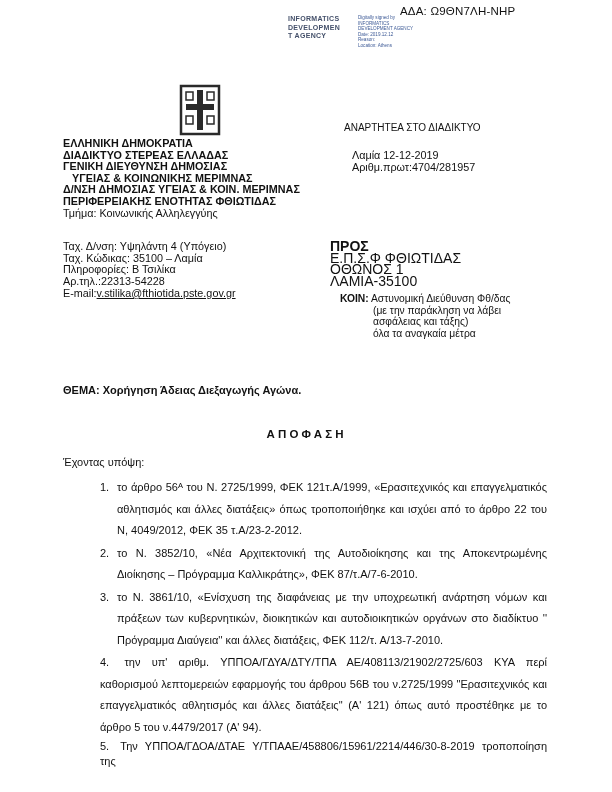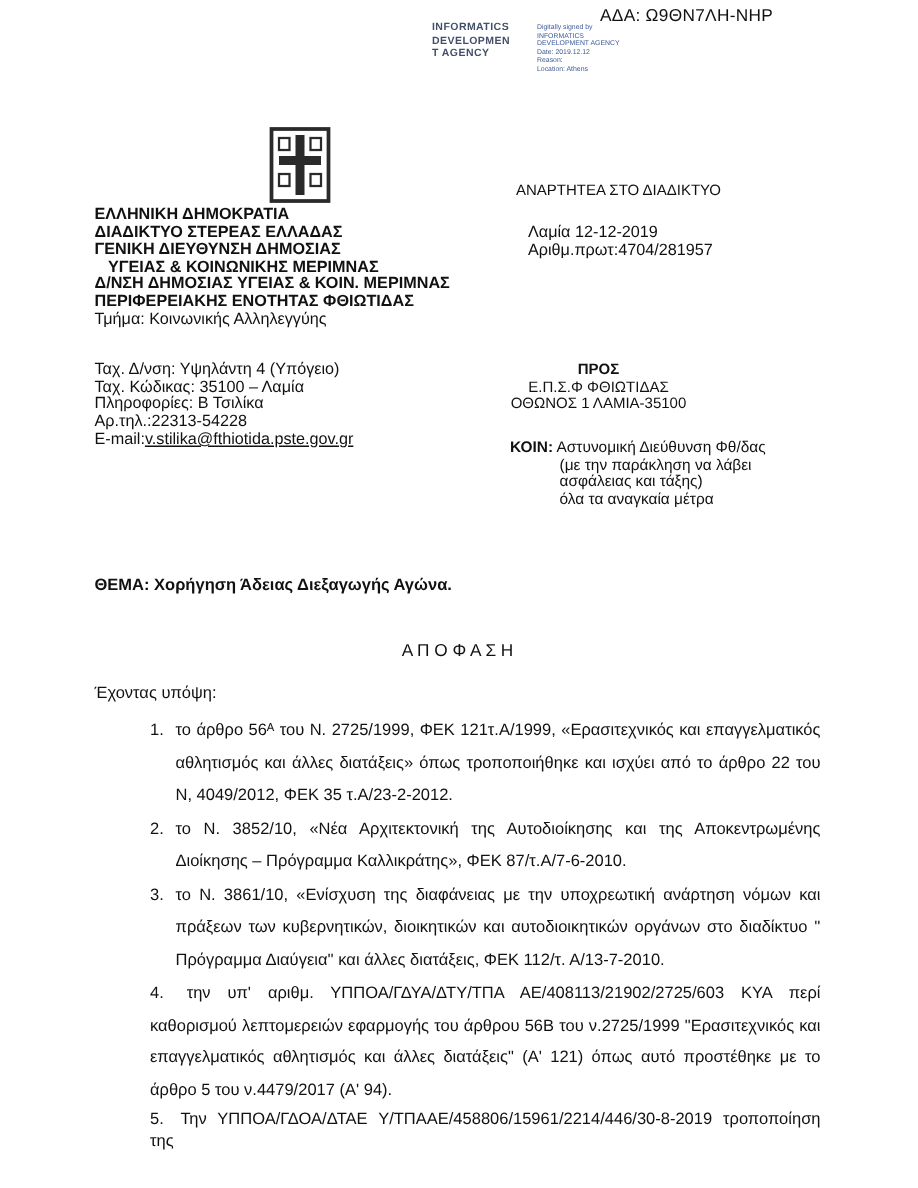--- a/index.html
+++ b/index.html
@@ -10,27 +10,27 @@
   .stamp-agency{width:64px;font-size:7px;font-weight:bold;line-height:8.5px;color:#44506a;letter-spacing:.3px}
   .stamp-details{width:72px;font-size:4.6px;line-height:5.6px;color:#3d5a96}
   .emblem{left:178px;top:84px}
   .posted{left:344px;top:122px;font-size:10px;font-weight:normal}
   .org{left:63px;top:138px;font-size:10.8px;line-height:11.6px;font-weight:bold}
   .org .indent{padding-left:9px}
   .org .dept{font-weight:normal}
   .dateblock{left:352px;top:150px;font-size:10.8px;line-height:11.6px}
   .contact{left:63px;top:241px;font-size:10.8px;line-height:11.7px}
   .email{text-decoration:underline;color:#111;cursor:pointer}
-  .to-block{left:330px;top:241px;width:138px;text-align:center;font-size:10px;line-height:11.7px}
+  .to-block{left:330px;top:241px;width:138px;text-align:left;font-size:14px;line-height:11.7px}
   .to-label{font-weight:bold}
   .cc-block{left:340px;top:293px;font-size:10.3px;line-height:11.5px}
   .cc-label{font-weight:bold}
   .cc-indent{padding-left:33px}
   .subject{left:63px;top:384px;font-size:11px;font-weight:bold}
-  .decision-title{left:63px;top:428px;width:484px;text-align:center;font-weight:normal;font-size:11.5px}
+  .decision-title{left:63px;top:428px;width:484px;text-align:center;font-weight:bold;font-size:11.5px}
   .intro{left:63px;top:456px;font-size:11px}
   .refs{left:100px;top:477px;width:447px;font-size:11px}
   .ref-item{position:relative;padding-left:17px;text-align:justify;line-height:21.5px;margin-bottom:1px}
   .ref-item .ref-num{position:absolute;left:0;top:0}
   .ref-item.flush{padding-left:0}
   .ref-item.flush .ref-num{position:static;margin-right:4px}
   .ref-item.tight{line-height:15px}
 </style>
 </head>
 <body>

